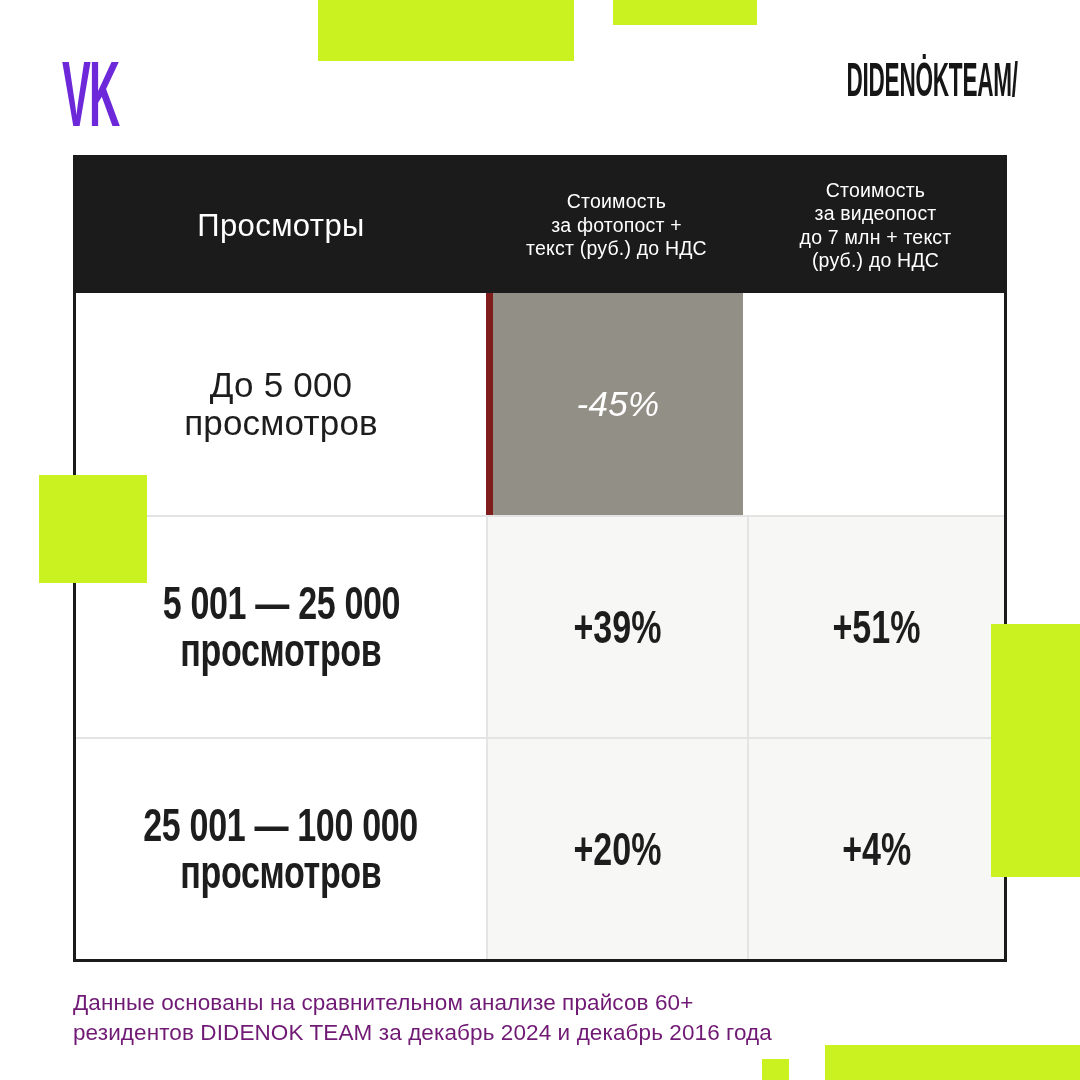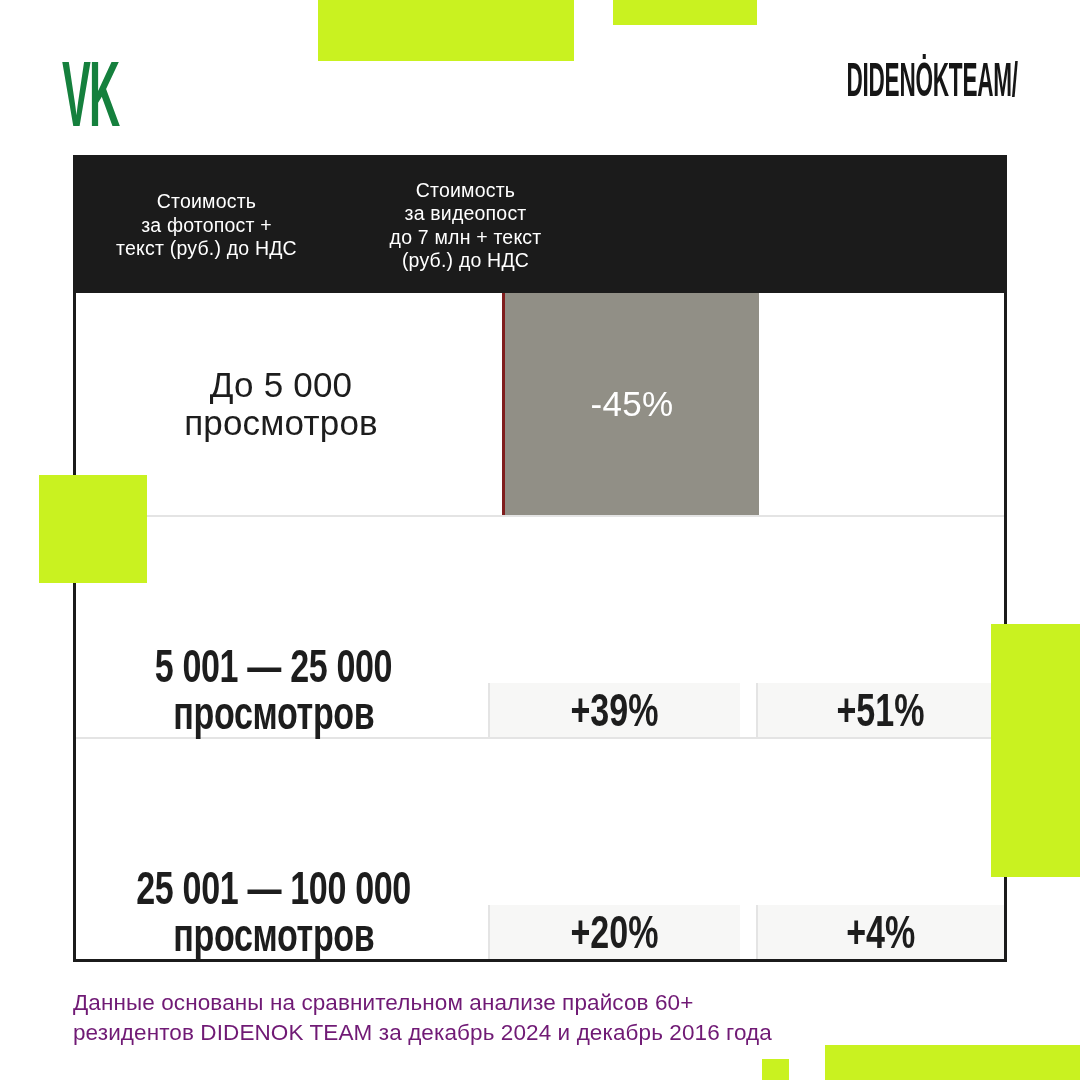--- a/index.html
+++ b/index.html
@@ -10,50 +10,50 @@
   
   .accent{position:absolute;background:#c9f220;}
   .g-top-large{left:318px;top:0;width:256px;height:61px;}
   .g-top-small{left:613px;top:0;width:144px;height:25px;}
   .g-left{left:39px;top:475px;width:108px;height:108px;z-index:3;}
   .g-right{left:991px;top:624px;width:89px;height:253px;z-index:3;}
   .g-bottom-small{left:762px;top:1059px;width:27px;height:21px;}
   .g-bottom-bar{left:825px;top:1045px;width:255px;height:35px;}
 
   
-  .vk-logo{position:absolute;left:62px;top:48px;font-size:92px;line-height:1;font-weight:700;color:#15803d;}
+  .vk-logo{position:absolute;left:62px;top:48px;font-size:92px;line-height:1;font-weight:700;color:#6d28d9;}
   .vk-logo span{display:inline-block;transform:scaleX(.47);transform-origin:left top;letter-spacing:-.04em;white-space:nowrap;}
   .dt-logo{position:absolute;right:62px;top:56px;font-size:48px;line-height:1;font-weight:700;color:#161616;}
   .dt-logo span{display:inline-block;transform:scaleX(.47);transform-origin:right top;letter-spacing:-.01em;white-space:nowrap;}
 
   
   .pricing-table{
     position:absolute;left:73px;top:155px;width:934px;height:807px;
     box-sizing:border-box;border:3px solid #1b1b1b;background:#ffffff;z-index:1;
     display:flex;flex-direction:column;
   }
   .thead{height:135px;background:#1b1b1b;color:#ffffff;display:flex;flex:0 0 auto;}
   .th{display:flex;flex-direction:column;justify-content:center;align-items:center;text-align:center;}
   .c1{width:410px;}
   .c2{width:261px;}
   .c3{width:257px;}
   .th-views{font-size:31px;letter-spacing:.4px;font-weight:400;}
   .th-sub{font-size:19.5px;line-height:1.2;font-weight:400;letter-spacing:.2px;}
   .hline{display:block;}
 
-  .trow{display:flex;height:222px;box-sizing:border-box;flex:0 0 auto;gap:16px;}
+  .trow{display:flex;height:222px;box-sizing:border-box;flex:0 0 auto;}
   .cell{display:flex;flex-direction:column;justify-content:center;align-items:center;text-align:center;box-sizing:border-box;}
   .cell-label{background:#ffffff;}
   
   .row-dark .cell-val{background:#918f86;color:#ffffff;}
-  .row-dark .c3{border-left:3px solid #7f1d1d;}
+  .row-dark .c3{border-left:7px solid #7f1d1d;font-style:italic;}
   .geo{display:block;font-size:35px;line-height:1.1;font-weight:400;letter-spacing:.2px;}
   .geo-val{font-size:35px;font-weight:400;letter-spacing:.3px;}
   
-  .row-light{border-top:2px solid #e4e4e4;align-items:flex-end;}
+  .row-light{border-top:2px solid #e4e4e4;}
   .row-light .cell-val{background:#f7f7f6;border-left:2px solid #e4e4e4;}
   .cond{display:inline-block;transform:scaleX(.74);transform-origin:center;
         font-weight:700;font-size:46px;line-height:1.02;white-space:nowrap;letter-spacing:-.01em;}
   .cond-val{display:inline-block;transform:scaleX(.74);transform-origin:center;
         font-weight:700;font-size:46px;white-space:nowrap;}
 
   
   .footnote{position:absolute;left:73px;top:988px;font-size:22.5px;line-height:30px;color:#701a75;letter-spacing:.1px;}
   .fline{display:block;}
 </style>
@@ -73,20 +73,23 @@
     <span>VK</span>
   </div>
 
   <div class="dt-logo">
     <span>DIDENȮKTEAM/</span>
   </div>
 
   <div class="pricing-table">
 
     <div class="thead">
+      <div class="th c1 th-views">
+        <span>Просмотры</span>
+      </div>
       <div class="th c2 th-sub">
         <span class="hline">Стоимость</span>
         <span class="hline">за фотопост +</span>
         <span class="hline">текст (руб.) до НДС</span>
       </div>
       <div class="th c3 th-sub">
         <span class="hline">Стоимость</span>
         <span class="hline">за видеопост</span>
         <span class="hline">до 7 млн + текст</span>
         <span class="hline">(руб.) до НДС</span>

